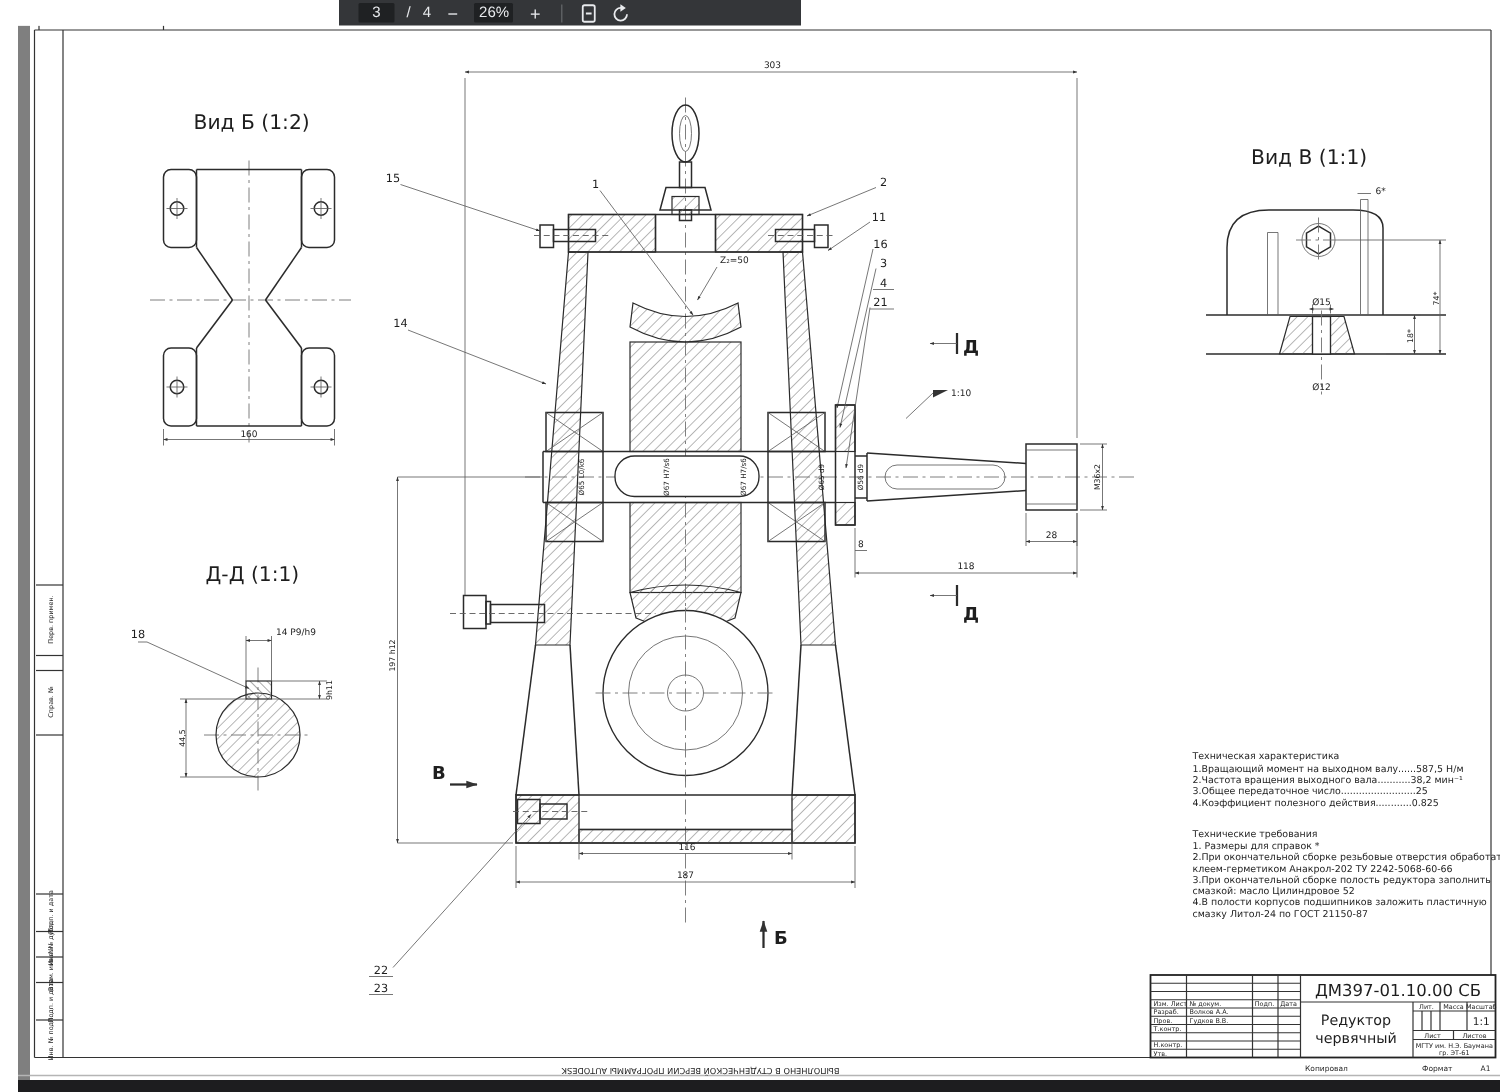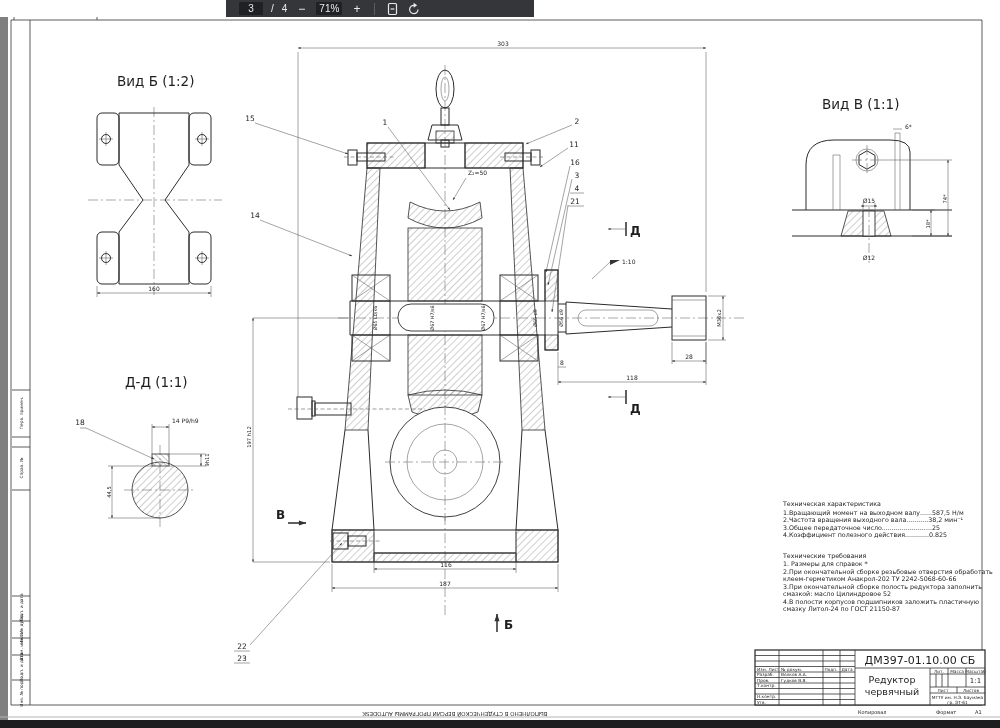--- a/index.html
+++ b/index.html
@@ -8,21 +8,21 @@
   .toolbar{position:absolute;top:0;left:0;width:1000px;height:17px;background:#fff;z-index:5;}
   .tb-bar{position:absolute;left:226px;top:0;width:308px;height:17px;background:#343639;
     display:flex;align-items:center;gap:8px;padding-left:13px;box-sizing:border-box;}
   .pagebox{background:#1f2123;color:#e8eaed;font-size:10px;line-height:13px;height:13px;
     min-width:18px;text-align:center;padding:0 3px;border-radius:1px;}
   .tbt{color:#e8eaed;font-size:10px;}
   .btn{font-size:12px;cursor:default;padding:0 3px;}
   .tb-div{width:1px;height:12px;background:#5c5f62;margin:0 3px;}
   .tb-ic{display:flex;align-items:center;}
   
-  .stage{position:absolute;top:17px;left:0;width:980px;height:711px;}
+  .stage{position:absolute;top:17px;left:12px;width:980px;height:711px;}
   svg text{fill:#1e1e1e;font-family:"DejaVu Sans",sans-serif;}
   .l{stroke:#2b2b2b;stroke-width:1;fill:none;}
   .lt{stroke:#2b2b2b;stroke-width:1.5;fill:none;}
   .t{stroke:#5a5a5a;stroke-width:.55;fill:none;}
   .cl{stroke:#707070;stroke-width:.6;stroke-dasharray:10 3 2 3;fill:none;}
   .hdl{stroke:#5a5a5a;stroke-width:.6;stroke-dasharray:4 2.5;fill:none;}
   .h1{fill:url(#ph1);stroke:#2b2b2b;stroke-width:.8;}
   .h2{fill:url(#ph2);stroke:#2b2b2b;stroke-width:.8;}
   .w{fill:#fff;stroke:#2b2b2b;stroke-width:.9;}
   .fr{stroke:#333;stroke-width:.8;fill:none;}
@@ -39,21 +39,21 @@
 </style>
 </head>
 <body>
 
 <div class="toolbar">
   <div class="tb-bar">
     <span class="pagebox">3</span>
     <span class="tbt">/</span>
     <span class="tbt">4</span>
     <span class="tbt btn">−</span>
-    <span class="pagebox">71%</span>
+    <span class="pagebox">26%</span>
     <span class="tbt btn">+</span>
     <span class="tb-div"></span>
     <span class="tb-ic">
       <svg width="13" height="14" viewBox="0 0 13 14">
           <rect x="2.5" y="1.5" width="8" height="11" rx="1.2" fill="none" stroke="#e8eaed" stroke-width="1.2"></rect>
           <line x1="4.6" y1="7" x2="8.4" y2="7" stroke="#e8eaed" stroke-width="1.2"></line>
         </svg>
     </span>
     <span class="tb-ic">
       <svg width="14" height="14" viewBox="0 0 14 14">

